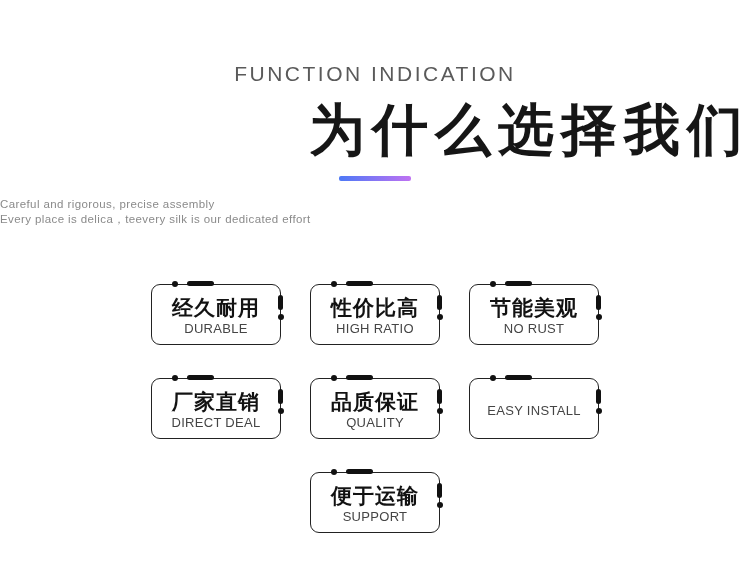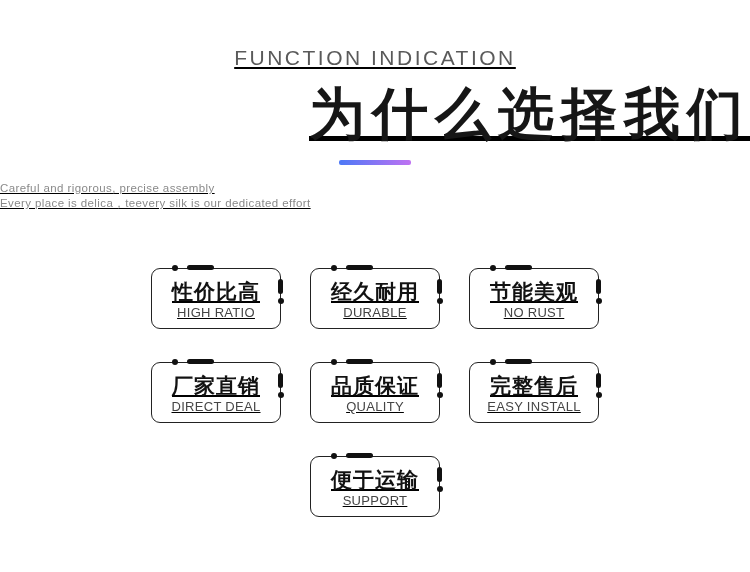--- a/index.html
+++ b/index.html
@@ -1,24 +1,23 @@
 <!DOCTYPE html>
 <html><head>
 <meta charset="utf-8">
 <style>
   html, body { margin: 0; padding: 0; background: #ffffff; }
   body { font-family: "Liberation Sans", sans-serif; }
   .page {
     position: relative;
     width: 750px;
     height: 544px;
-    margin: 0 auto;
+    margin: 16px auto;
     background: #ffffff;
     overflow: hidden;
-    text-decoration: underline;
   }
   .eyebrow {
     padding-top: 46px;
     text-align: center;
     font-size: 21px;
     letter-spacing: 2.5px;
     color: #5a5a5a;
     line-height: 24px;
   }
   .title {
@@ -102,30 +101,30 @@
   <p class="sub">Every place is delica，teevery silk is our dedicated effort</p>
 
   <div class="rows">
 
     <div class="row">
       <div class="card">
         <span class="deco dot-tl"></span>
         <span class="deco bar-top"></span>
         <span class="deco bar-right"></span>
         <span class="deco dot-r"></span>
-        <div class="card-zh">性价比高</div>
-        <div class="card-en">HIGH RATIO</div>
+        <div class="card-zh">经久耐用</div>
+        <div class="card-en">DURABLE</div>
       </div>
       <div class="card">
         <span class="deco dot-tl"></span>
         <span class="deco bar-top"></span>
         <span class="deco bar-right"></span>
         <span class="deco dot-r"></span>
-        <div class="card-zh">经久耐用</div>
-        <div class="card-en">DURABLE</div>
+        <div class="card-zh">性价比高</div>
+        <div class="card-en">HIGH RATIO</div>
       </div>
       <div class="card">
         <span class="deco dot-tl"></span>
         <span class="deco bar-top"></span>
         <span class="deco bar-right"></span>
         <span class="deco dot-r"></span>
         <div class="card-zh">节能美观</div>
         <div class="card-en">NO RUST</div>
       </div>
     </div>
@@ -145,21 +144,20 @@
         <span class="deco bar-right"></span>
         <span class="deco dot-r"></span>
         <div class="card-zh">品质保证</div>
         <div class="card-en">QUALITY</div>
       </div>
       <div class="card">
         <span class="deco dot-tl"></span>
         <span class="deco bar-top"></span>
         <span class="deco bar-right"></span>
         <span class="deco dot-r"></span>
-        <div class="card-zh">完整售后</div>
         <div class="card-en">EASY INSTALL</div>
       </div>
     </div>
 
     <div class="row">
       <div class="card">
         <span class="deco dot-tl"></span>
         <span class="deco bar-top"></span>
         <span class="deco bar-right"></span>
         <span class="deco dot-r"></span>

